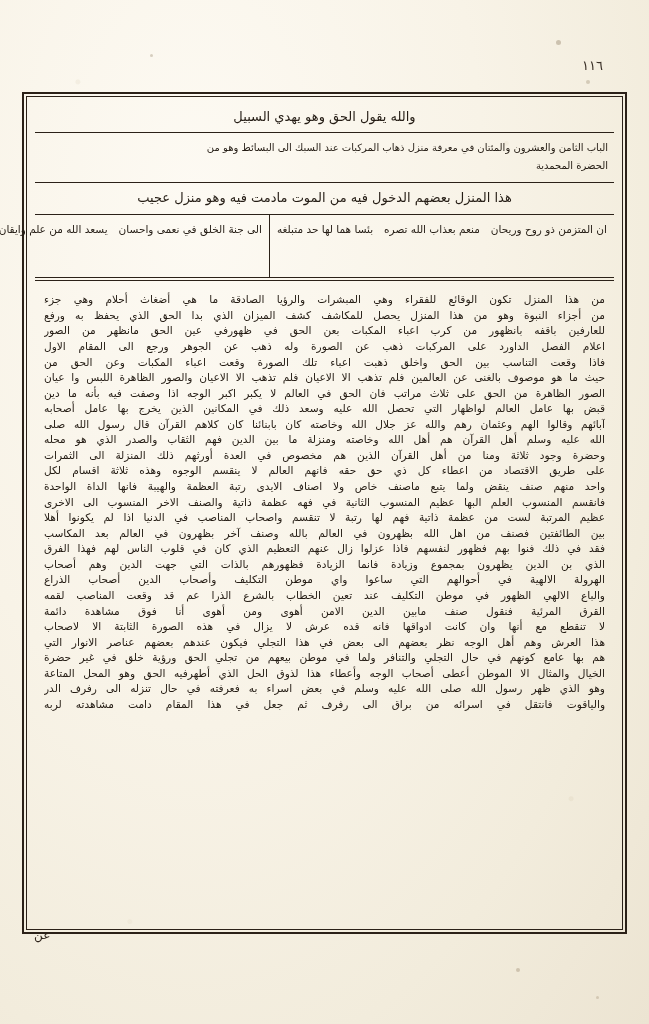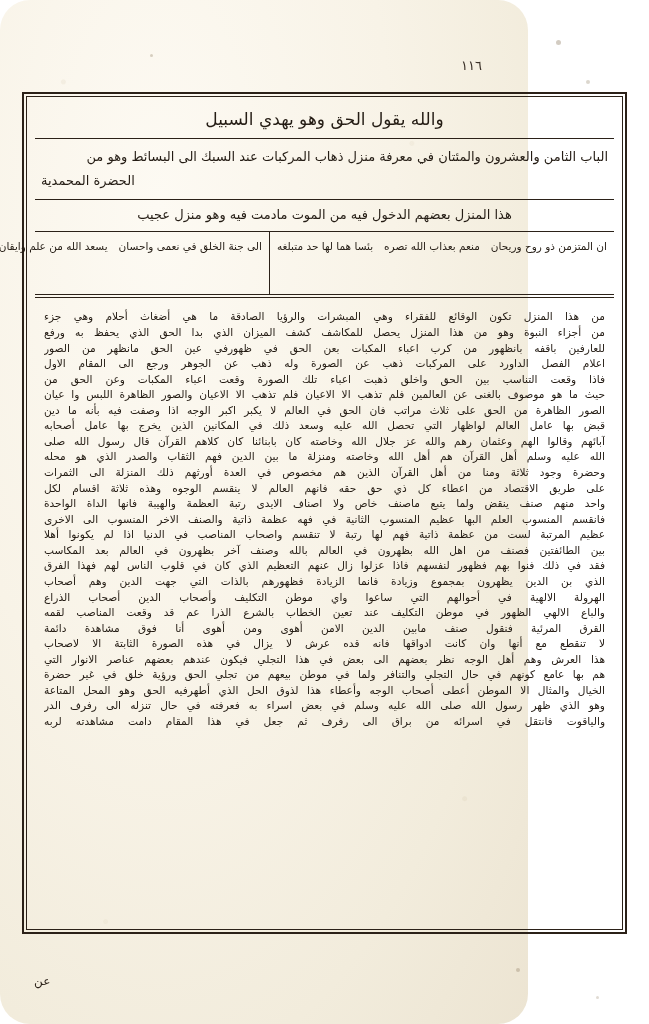--- a/index.html
+++ b/index.html
@@ -11,24 +11,23 @@
     width: 649px;
     height: 1024px;
     position: relative;
     font-family: "DejaVu Sans", sans-serif;
     overflow: hidden;
   }
   
   #page {
     position: absolute;
     left: 0; top: 0;
-    width: 528px; height: 1024px;
+    width: 649px; height: 1024px;
     background:
       radial-gradient(ellipse at 30% 20%, #fdfaf3 0%, #f8f3e7 45%, #f2ecdc 75%, #ece4d2 100%);
-    border-radius: 30px;
   }
   #grain {
     position: absolute;
     left: 0; top: 0; right: 0; bottom: 0;
     background-image:
       radial-gradient(circle at 12% 8%, rgba(180,160,120,0.10) 0 2px, transparent 3px),
       radial-gradient(circle at 78% 14%, rgba(180,160,120,0.08) 0 2px, transparent 3px),
       radial-gradient(circle at 41% 62%, rgba(170,150,110,0.07) 0 2px, transparent 3px),
       radial-gradient(circle at 88% 78%, rgba(170,150,110,0.09) 0 2px, transparent 3px),
       radial-gradient(circle at 20% 90%, rgba(180,160,120,0.07) 0 2px, transparent 3px);
@@ -69,40 +68,40 @@
     direction: rtl;
     text-align: right;
     unicode-bidi: embed;
   }
   .arabic {
     font-family: "DejaVu Sans", sans-serif;
     color: #241c14;
   }
   
   #head-line {
-    font-size: 17px;
+    font-size: 13px;
     text-align: center;
     padding: 6px 0 5px 0;
     color: #241c14;
     line-height: 1.5;
   }
   .hr-full {
     border: 0;
     border-top: 1px solid #2b2118;
     margin: 0;
   }
   #chapter-block {
     padding: 6px 6px 6px 6px;
-    font-size: 13px;
+    font-size: 10px;
     line-height: 1.85;
     color: #241c14;
     text-align: center;
   }
   #chapter-block .l1 { text-align: right; }
-  #chapter-block .l2 { text-align: left; }
+  #chapter-block .l2 { text-align: right; }
   #note-line {
     padding: 5px 6px 6px 6px;
     font-size: 13px;
     text-align: center;
     color: #241c14;
     line-height: 1.6;
   }
   
   #table-box {
     border-top: 1px solid #2b2118;
@@ -154,21 +153,21 @@
     overflow: hidden;
     text-overflow: clip;
     margin: 0;
     padding: 0;
     transform-origin: right center;
   }
   
   #catchword {
     position: absolute;
     left: 34px;
-    top: 974px;
+    top: 928px;
     font-size: 12px;
     color: #2b2118;
     direction: rtl;
   }
   
   .stain {
     position: absolute;
     border-radius: 50%;
     pointer-events: none;
   }

